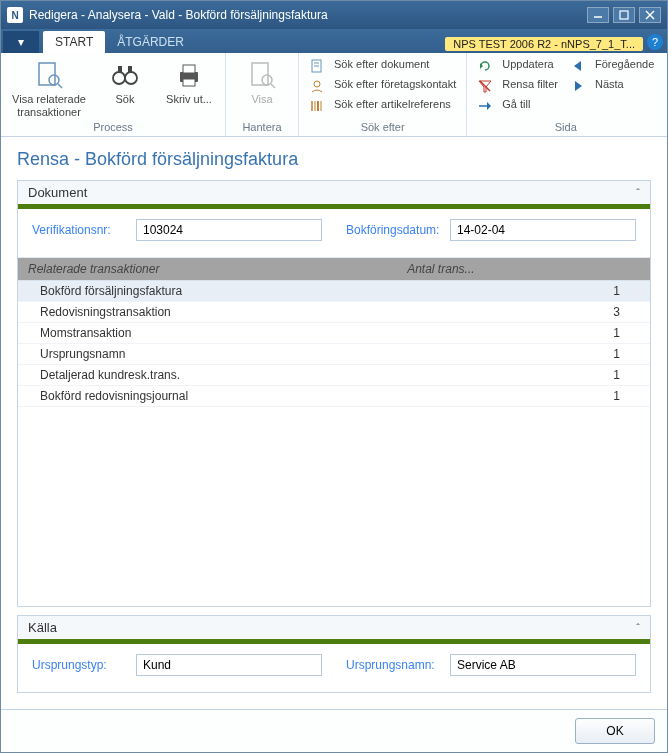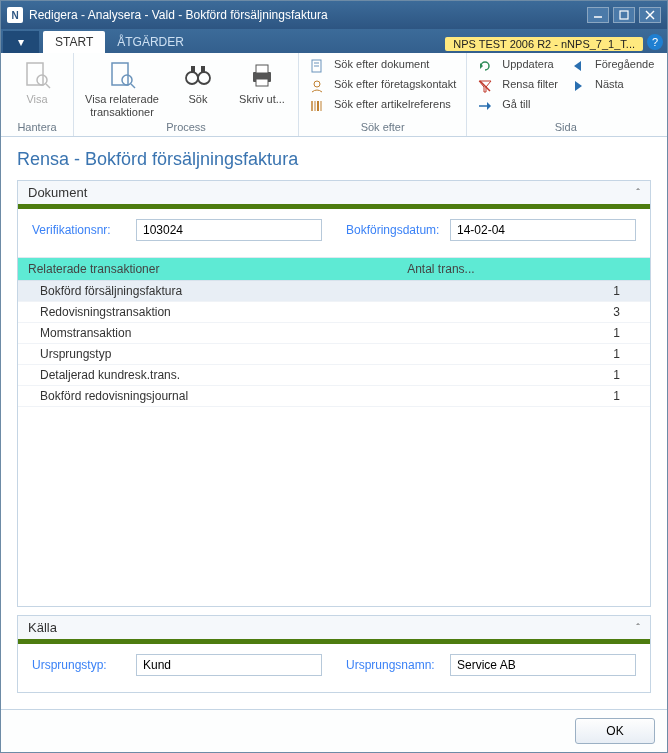--- a/index.html
+++ b/index.html
@@ -46,21 +46,21 @@
 .section-body { padding: 10px 14px; }
 
 .field-row { display: flex; gap: 24px; margin-bottom: 6px; }
 .field { display: flex; align-items: center; flex: 1; }
 .field label { width: 104px; font-size: 12px; color: #3b82f6; }
 .field input { flex: 1; height: 22px; border: 1px solid #b7c9da; padding: 0 6px; font-size: 12px; background: #fff; }
 
 
 .grid-wrap { border-top: 1px solid #e0e8f0; height: 300px; overflow: auto; }
 table.grid { width: 100%; border-collapse: collapse; font-size: 12px; color: #333; table-layout: fixed; }
-table.grid th { text-align: left; font-weight: normal; padding: 4px 10px; border-bottom: 1px solid #d8e2ec; background: #5eead4; color: #444; }
+table.grid th { text-align: left; font-weight: normal; padding: 4px 10px; border-bottom: 1px solid #d8e2ec; background: #a3a3a3; color: #444; font-style: italic; }
 table.grid th.num { }
 table.grid td { padding: 3px 10px; border-bottom: 1px solid #f0f3f7; }
 table.grid td.num { text-align: right; padding-right: 30px; }
 table.grid tr.selected td { background: #e8eef5; }
 table.grid col.c1 { width: 60%; }
 table.grid col.c2 { width: 40%; }
 
 
 .footer { border-top: 1px solid #c5d5e4; padding: 8px 12px; display: flex; justify-content: flex-end; background: #fdfefe; }
 .ok-btn { width: 80px; height: 26px; border: 1px solid #9bb0c4; background: linear-gradient(#fefefe,#e8eef5); font-size: 12px; cursor: pointer; border-radius: 3px; }
@@ -96,71 +96,71 @@
 <div class="tabstrip">
   <div class="file-btn">▾</div>
   <div class="tab active">START</div>
   <div class="tab">ÅTGÄRDER</div>
   <div class="spacer"></div>
   <div class="env-badge">NPS TEST 2006 R2 - nNPS_7_1_T...</div>
   <div class="help-icon">?</div>
 </div>
 
 <div class="ribbon">
+  <div class="ribbon-group">
+    <div class="ribbon-group-content">
+      <div class="big-btn wide">
+        <div class="icon">
+          <svg width="30" height="30">
+              <rect x="5" y="3" width="16" height="22" fill="none" stroke="#6a93bb" stroke-width="1.5"></rect>
+              <circle cx="20" cy="20" r="5" fill="none" stroke="#6a93bb" stroke-width="1.5"></circle>
+              <line x1="24" y1="24" x2="28" y2="28" stroke="#6a93bb" stroke-width="1.5"></line>
+            </svg>
+        </div>
+        <span>Visa relaterade transaktioner</span>
+      </div>
+      <div class="big-btn">
+        <div class="icon">
+          <svg width="30" height="30">
+              <circle cx="9" cy="18" r="6" fill="none" stroke="#444" stroke-width="1.8"></circle>
+              <circle cx="21" cy="18" r="6" fill="none" stroke="#444" stroke-width="1.8"></circle>
+              <rect x="8" y="6" width="4" height="6" fill="#444"></rect>
+              <rect x="18" y="6" width="4" height="6" fill="#444"></rect>
+            </svg>
+        </div>
+        <span>Sök</span>
+      </div>
+      <div class="big-btn">
+        <div class="icon">
+          <svg width="30" height="30">
+              <rect x="6" y="12" width="18" height="10" fill="#555" rx="1"></rect>
+              <rect x="9" y="5" width="12" height="8" fill="#fff" stroke="#555"></rect>
+              <rect x="9" y="19" width="12" height="7" fill="#fff" stroke="#555"></rect>
+            </svg>
+        </div>
+        <span>Skriv ut...</span>
+      </div>
+    </div>
+    <div class="ribbon-group-label">Process</div>
+  </div>
+
   <div class="ribbon-group">
     <div class="ribbon-group-content">
       <div class="big-btn disabled">
         <div class="icon">
           <svg width="30" height="30">
               <rect x="5" y="3" width="16" height="22" fill="none" stroke="#bbb" stroke-width="1.5"></rect>
               <circle cx="20" cy="20" r="5" fill="none" stroke="#bbb" stroke-width="1.5"></circle>
               <line x1="24" y1="24" x2="28" y2="28" stroke="#bbb" stroke-width="1.5"></line>
             </svg>
         </div>
         <span>Visa</span>
       </div>
     </div>
     <div class="ribbon-group-label">Hantera</div>
-  </div>
-
-  <div class="ribbon-group">
-    <div class="ribbon-group-content">
-      <div class="big-btn wide">
-        <div class="icon">
-          <svg width="30" height="30">
-              <rect x="5" y="3" width="16" height="22" fill="none" stroke="#6a93bb" stroke-width="1.5"></rect>
-              <circle cx="20" cy="20" r="5" fill="none" stroke="#6a93bb" stroke-width="1.5"></circle>
-              <line x1="24" y1="24" x2="28" y2="28" stroke="#6a93bb" stroke-width="1.5"></line>
-            </svg>
-        </div>
-        <span>Visa relaterade transaktioner</span>
-      </div>
-      <div class="big-btn">
-        <div class="icon">
-          <svg width="30" height="30">
-              <circle cx="9" cy="18" r="6" fill="none" stroke="#444" stroke-width="1.8"></circle>
-              <circle cx="21" cy="18" r="6" fill="none" stroke="#444" stroke-width="1.8"></circle>
-              <rect x="8" y="6" width="4" height="6" fill="#444"></rect>
-              <rect x="18" y="6" width="4" height="6" fill="#444"></rect>
-            </svg>
-        </div>
-        <span>Sök</span>
-      </div>
-      <div class="big-btn">
-        <div class="icon">
-          <svg width="30" height="30">
-              <rect x="6" y="12" width="18" height="10" fill="#555" rx="1"></rect>
-              <rect x="9" y="5" width="12" height="8" fill="#fff" stroke="#555"></rect>
-              <rect x="9" y="19" width="12" height="7" fill="#fff" stroke="#555"></rect>
-            </svg>
-        </div>
-        <span>Skriv ut...</span>
-      </div>
-    </div>
-    <div class="ribbon-group-label">Process</div>
   </div>
 
   <div class="ribbon-group">
     <div class="ribbon-group-content">
       <div class="small-btn-col">
         <div class="small-btn">
           <div class="sicon">
               <svg width="16" height="16">
                 <rect x="3" y="2" width="9" height="12" fill="none" stroke="#6a93bb"></rect>
                 <line x1="5" y1="5" x2="10" y2="5" stroke="#6a93bb"></line>
@@ -287,21 +287,21 @@
             </tr>
             <tr>
               <td style="padding-left: 22px;">Redovisningstransaktion</td>
               <td class="num">3</td>
             </tr>
             <tr>
               <td style="padding-left: 22px;">Momstransaktion</td>
               <td class="num">1</td>
             </tr>
             <tr>
-              <td style="padding-left: 22px;">Ursprungstyp</td>
+              <td style="padding-left: 22px;">Ursprungsnamn</td>
               <td class="num">1</td>
             </tr>
             <tr>
               <td style="padding-left: 22px;">Detaljerad kundresk.trans.</td>
               <td class="num">1</td>
             </tr>
             <tr>
               <td style="padding-left: 22px;">Bokförd redovisningsjournal</td>
               <td class="num">1</td>
             </tr>

